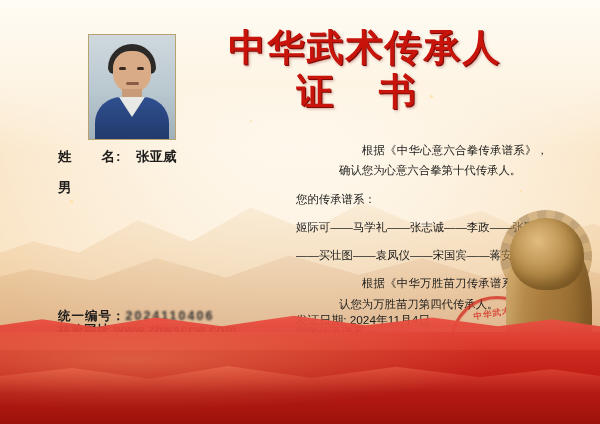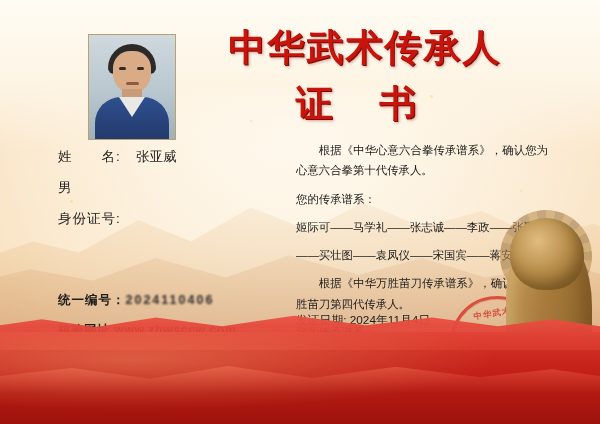--- a/index.html
+++ b/index.html
@@ -84,53 +84,53 @@
     position:absolute;right:0;bottom:0;width:118px;height:26px;
     background:linear-gradient(180deg,#d9b274,#9d7433);
     border-radius:4px;
   }
   
   .title{
     position:absolute;left:185px;top:28px;width:360px;text-align:center;
     color:#c9140c;font-weight:bold;letter-spacing:2px;
     font-size:37px;line-height:1.08;
     text-shadow:1px 1px 0 #7d0a06, 2px 2px 3px rgba(120,10,5,.35);
-    font-family:Liberation Sans, sans-serif;
-  }
-  .title .line2{display:block;letter-spacing:18px;font-size:37px;margin-top:16px;}
+    font-family:Liberation Serif, serif;
+  }
+  .title .line2{display:block;letter-spacing:18px;font-size:37px;margin-top:4px;}
   
   .photo{
     position:absolute;left:88px;top:34px;width:86px;height:104px;
     border:1px solid #b9a271;
     background:linear-gradient(180deg,#cfd9de 0%,#b9c7cf 55%,#9fb0ba 100%);
     overflow:hidden;
   }
   .photo .hair{position:absolute;left:19px;top:9px;width:48px;height:30px;background:#2c2a28;border-radius:24px 24px 6px 6px;}
   .photo .face{position:absolute;left:24px;top:16px;width:38px;height:42px;background:#d9ab86;border-radius:18px 18px 20px 20px;}
   .photo .eye{position:absolute;top:32px;width:7px;height:3px;background:#3a2a20;border-radius:2px;}
   .photo .eye.l{left:30px;} .photo .eye.r{left:48px;}
   .photo .mouth{position:absolute;left:37px;top:47px;width:13px;height:3px;background:#8d5a46;border-radius:2px;}
   .photo .neck{position:absolute;left:33px;top:54px;width:20px;height:12px;background:#c99b78;}
   .photo .shirt{position:absolute;left:6px;top:62px;width:74px;height:44px;background:linear-gradient(180deg,#2f4f8f,#22396b);border-radius:26px 26px 0 0;}
   .photo .collar{position:absolute;left:30px;top:62px;width:26px;height:20px;background:#e8e8e4;clip-path:polygon(0 0,100% 0,50% 100%);}
   
   .info{position:absolute;left:58px;top:148px;width:260px;color:#1e1d1b;font-size:13.5px;}
   .info .row{display:flex;align-items:baseline;margin-bottom:13px;}
-  .info .lbl{width:78px;flex:0 0 78px;letter-spacing:1px;font-weight:normal;}
-  .info .val{font-weight:normal;}
-  .serial{position:absolute;left:58px;top:292px;font-size:12.5px;color:#1e1d1b;font-weight:bold;letter-spacing:1px;}
+  .info .lbl{width:78px;flex:0 0 78px;letter-spacing:1px;font-weight:bold;}
+  .info .val{font-weight:bold;}
+  .serial{position:absolute;left:58px;top:308px;font-size:12.5px;color:#1e1d1b;font-weight:bold;letter-spacing:1px;}
   .serial .code{color:#2b2b2b;filter:blur(1.1px);letter-spacing:2px;}
   .verify{position:absolute;left:58px;top:322px;font-size:12.5px;color:#1e1d1b;font-weight:bold;letter-spacing:.5px;}
   
   .body-text{
     position:absolute;left:296px;top:140px;width:252px;
     color:#1b1b1a;font-size:11.4px;line-height:1.78;text-align:justify;
   }
   .body-text p{margin:0 0 8px 0;}
-  .body-text .indent{text-indent:2em;}
+  .body-text .indent{text-indent:2em;margin-left:43px;}
   .date{position:absolute;left:296px;top:313px;font-size:11.8px;color:#1b1b1a;}
   .issuer{
     position:absolute;left:296px;top:338px;width:260px;
     font-size:15px;font-weight:bold;color:#121212;letter-spacing:1px;
   }
   
   .seal{
     position:absolute;left:450px;top:296px;width:88px;height:88px;
     border:3px solid #d3241a;border-radius:50%;
     opacity:.72;transform:rotate(-9deg);
@@ -180,21 +180,20 @@
 
   <div class="info">
     <div class="row">
       <span class="lbl">姓　　名:</span>
       <span class="val">张亚威</span>
     </div>
     <div class="row">
       <span class="val">男</span>
     </div>
     <div class="row">
-      <span class="lbl">身份证号:</span>
     </div>
   </div>
 
   <div class="serial">
     <span>统一编号：</span><span class="code">2024110406</span>
   </div>
 
   <div class="verify">核验网址 www.zhwsccw.com</div>
 
   <div class="body-text">

